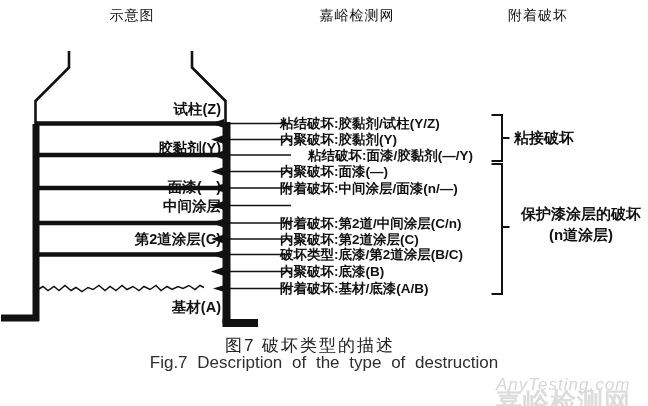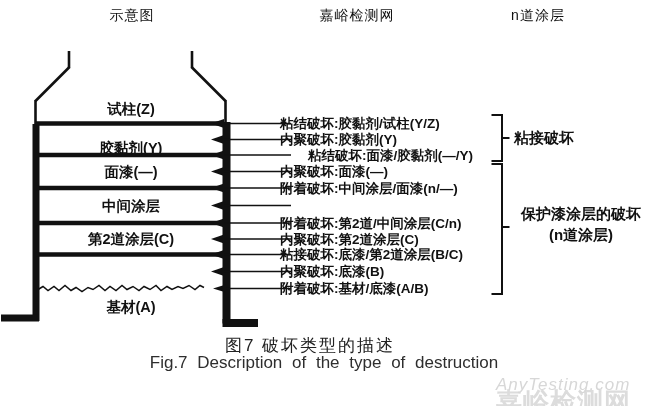--- a/index.html
+++ b/index.html
@@ -2,21 +2,21 @@
 <html><head>
 <meta charset="utf-8">
 <style>
   html,body{margin:0;padding:0;background:#fff;}
   .stage{
     position:relative;width:648px;height:406px;background:#fff;overflow:hidden;
     font-family:"Liberation Sans","DejaVu Sans",sans-serif;color:#111;
   }
   .abs{position:absolute;}
   .hdr{font-size:14px;font-weight:normal;text-align:center;width:130px;letter-spacing:1px;}
-  .layerlbl{font-size:14.5px;font-weight:bold;text-align:center;width:180px;left:41px;white-space:nowrap;}
+  .layerlbl{font-size:14.5px;font-weight:bold;text-align:right;width:180px;left:41px;white-space:nowrap;}
   .desc{font-size:13.5px;font-weight:bold;white-space:nowrap;left:280px;line-height:17px;}
   .brlbl{font-size:15px;font-weight:bold;white-space:nowrap;}
   .brlbl2{font-size:15px;font-weight:bold;text-align:center;width:170px;left:496px;line-height:21px;}
   .cap-zh{font-size:17px;letter-spacing:2px;text-align:center;width:620px;left:0;color:#222;}
   .cap-en{font-size:17px;word-spacing:5px;text-align:center;width:648px;left:0;color:#2e2e2e;}
   .wm-zh{font-size:26px;font-weight:bold;color:#dcdcdc;letter-spacing:1px;white-space:nowrap;margin-top:40px;}
   .wm-en{font-size:17px;font-style:italic;color:#d7d7d7;letter-spacing:1px;white-space:nowrap;}
   svg{position:absolute;left:0;top:0;}
 </style>
 </head>
@@ -81,37 +81,37 @@
       <path d="M502,138 H509.5"></path>
     </g>
     <g stroke="#111" stroke-width="2" fill="none">
       <polyline points="491.5,164 502,164 502,294 491.5,294"></polyline>
       <path d="M502,227 H509.5"></path>
     </g>
   </svg>
 
   <div class="abs hdr" style="left:67px;top:7px;">示意图</div>
   <div class="abs hdr" style="left:292px;top:7px;">嘉峪检测网</div>
-  <div class="abs hdr" style="left:473px;top:7px;">n道涂层</div>
+  <div class="abs hdr" style="left:473px;top:7px;">附着破坏</div>
 
   <div class="abs layerlbl" style="top:100px;">试柱(Z)</div>
   <div class="abs layerlbl" style="top:139px;">胶黏剂(Y)</div>
-  <div class="abs layerlbl" style="top:163px;">面漆(—)</div>
+  <div class="abs layerlbl" style="top:178px;">面漆(—)</div>
   <div class="abs layerlbl" style="top:197px;">中间涂层</div>
   <div class="abs layerlbl" style="top:230px;">第2道涂层(C)</div>
   <div class="abs layerlbl" style="top:298px;">基材(A)</div>
 
   <div class="abs desc" style="top:115px;">粘结破坏:胶黏剂/试柱(Y/Z)</div>
   <div class="abs desc" style="top:131px;">内聚破坏:胶黏剂(Y)</div>
   <div class="abs desc" style="top:146.5px;margin-left:28px;">粘结破坏:面漆/胶黏剂(—/Y)</div>
   <div class="abs desc" style="top:163px;">内聚破坏:面漆(—)</div>
   <div class="abs desc" style="top:179.5px;">附着破坏:中间涂层/面漆(n/—)</div>
   <div class="abs desc" style="top:214.5px;">附着破坏:第2道/中间涂层(C/n)</div>
   <div class="abs desc" style="top:230.5px;">内聚破坏:第2道涂层(C)</div>
-  <div class="abs desc" style="top:246px;">粘接破坏:底漆/第2道涂层(B/C)</div>
+  <div class="abs desc" style="top:246px;">破坏类型:底漆/第2道涂层(B/C)</div>
   <div class="abs desc" style="top:263px;text-align:center;">内聚破坏:底漆(B)</div>
   <div class="abs desc" style="top:280px;">附着破坏:基材/底漆(A/B)</div>
 
   <div class="abs brlbl" style="left:514px;top:129px;">粘接破坏</div>
   <div class="abs brlbl2" style="top:203px;">
     <div>保护漆涂层的破坏</div>
     <div>(n道涂层)</div>
   </div>
 
   <div class="abs cap-zh" style="top:334px;">图7 破坏类型的描述</div>

